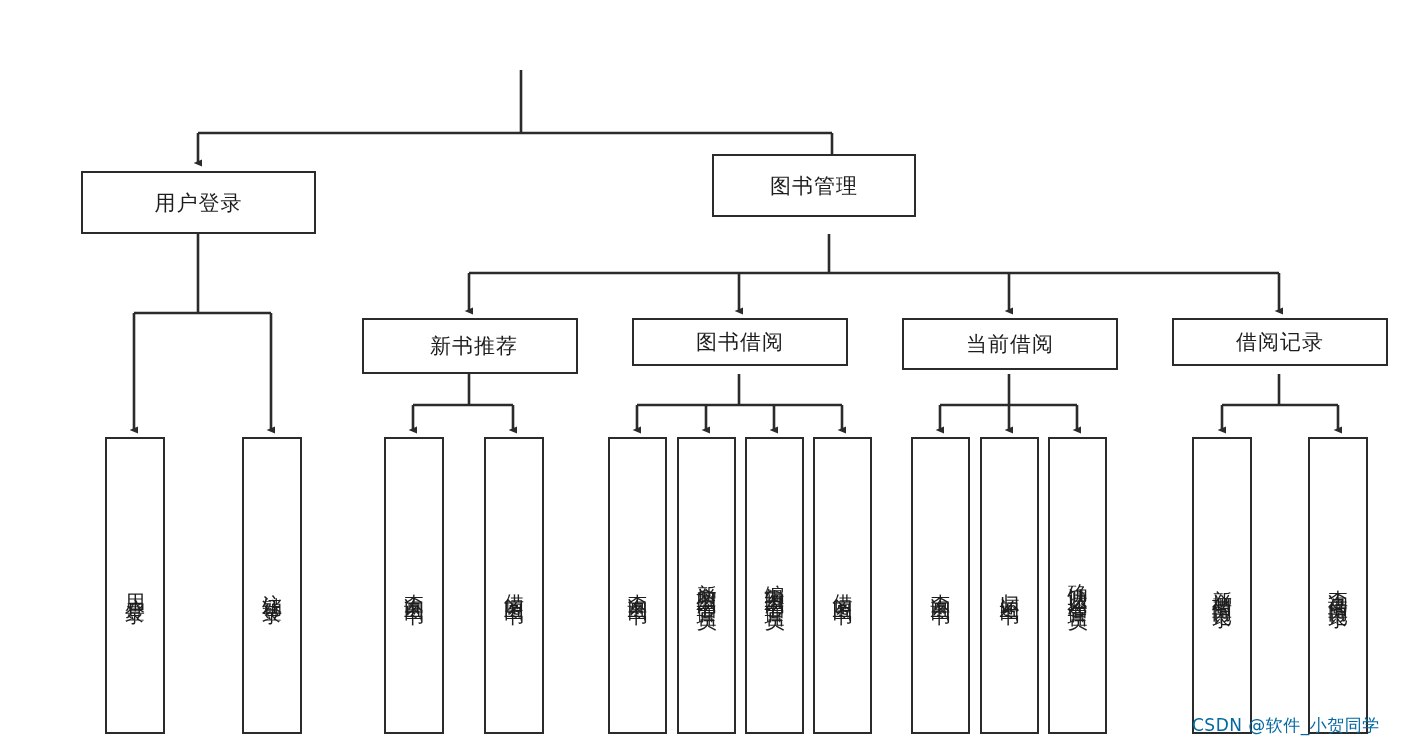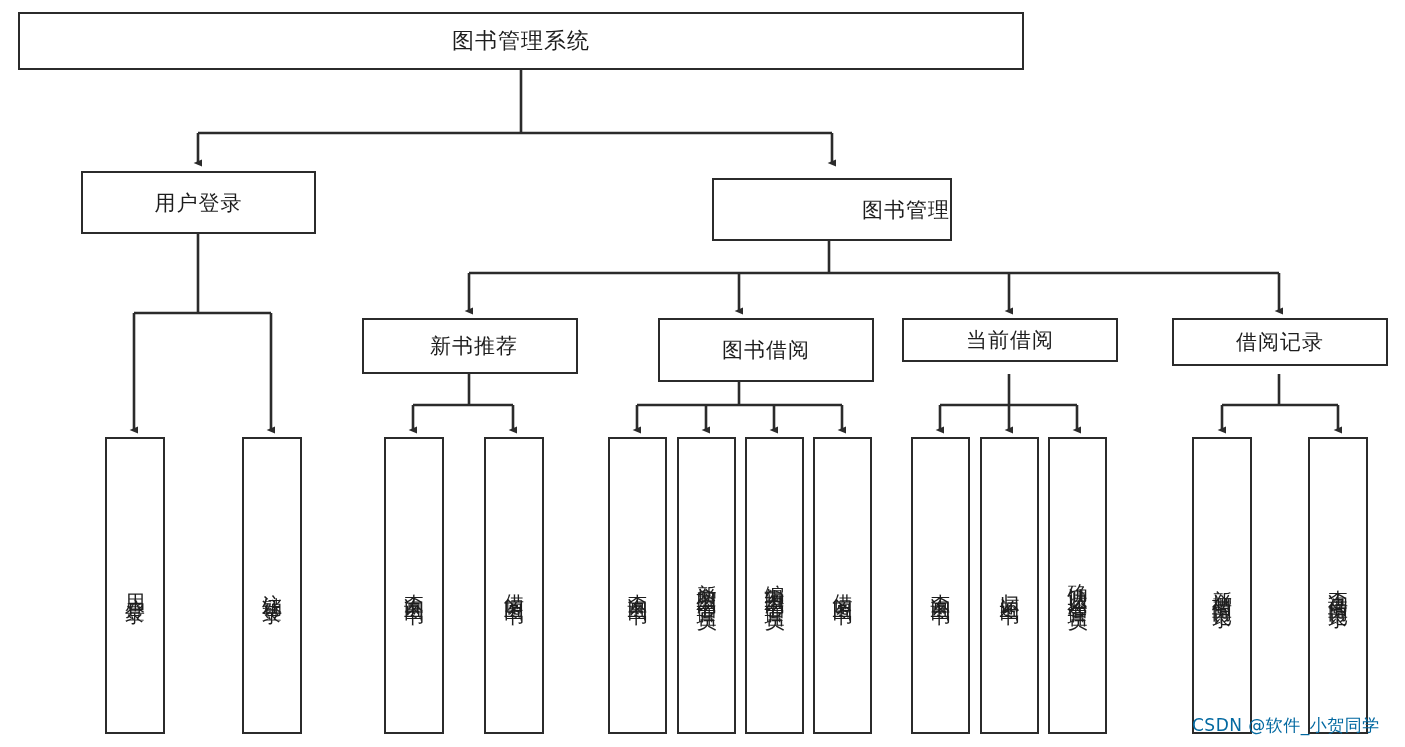--- a/index.html
+++ b/index.html
@@ -111,38 +111,35 @@
       <path d="M1009,405 L1009,430" marker-end="url(#arrow)"></path>
       <path d="M1077,405 L1077,430" marker-end="url(#arrow)"></path>
 
       <path d="M1279,374 L1279,405"></path>
       <path d="M1222,405 L1338,405"></path>
       <path d="M1222,405 L1222,430" marker-end="url(#arrow)"></path>
       <path d="M1338,405 L1338,430" marker-end="url(#arrow)"></path>
     </g>
   </svg>
 
-  <div class="node h-node root" style="left:18px; top:12px; width:1006px; height:58px;">
-    <span>图书管理系统</span>
-  </div>
 
   <div class="node h-node" style="left:81px; top:171px; width:235px; height:63px;">
     <span>用户登录</span>
   </div>
-  <div class="node h-node" style="left:712px; top:178px; width:240px; height:63px;justify-content:flex-end;">
+  <div class="node h-node" style="left:712px; top:154px; width:204px; height:63px;">
     <span>图书管理</span>
   </div>
 
   <div class="node h-node" style="left:362px; top:318px; width:216px; height:56px;padding-left:8px;">
     <span>新书推荐</span>
   </div>
-  <div class="node h-node" style="left:632px; top:318px; width:216px; height:64px;margin-left:26px;">
+  <div class="node h-node" style="left:632px; top:318px; width:216px; height:48px;">
     <span>图书借阅</span>
   </div>
-  <div class="node h-node" style="left:902px; top:318px; width:216px; height:44px;">
+  <div class="node h-node" style="left:902px; top:318px; width:216px; height:52px;">
     <span>当前借阅</span>
   </div>
   <div class="node h-node" style="left:1172px; top:318px; width:216px; height:48px;">
     <span>借阅记录</span>
   </div>
 
   <div class="node v-node" style="left:105px; top:437px; width:60px; height:297px;">
     <span class="vtext">用户登录</span>
   </div>
   <div class="node v-node" style="left:242px; top:437px; width:60px; height:297px;">

